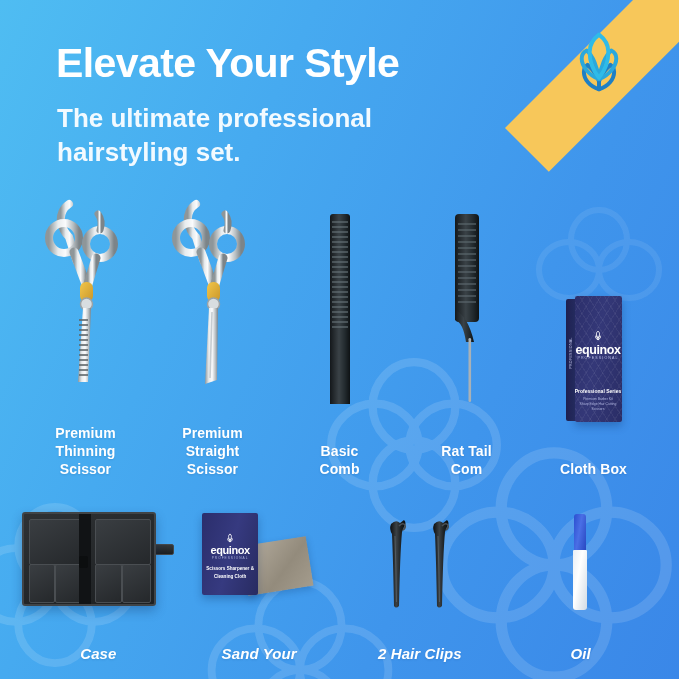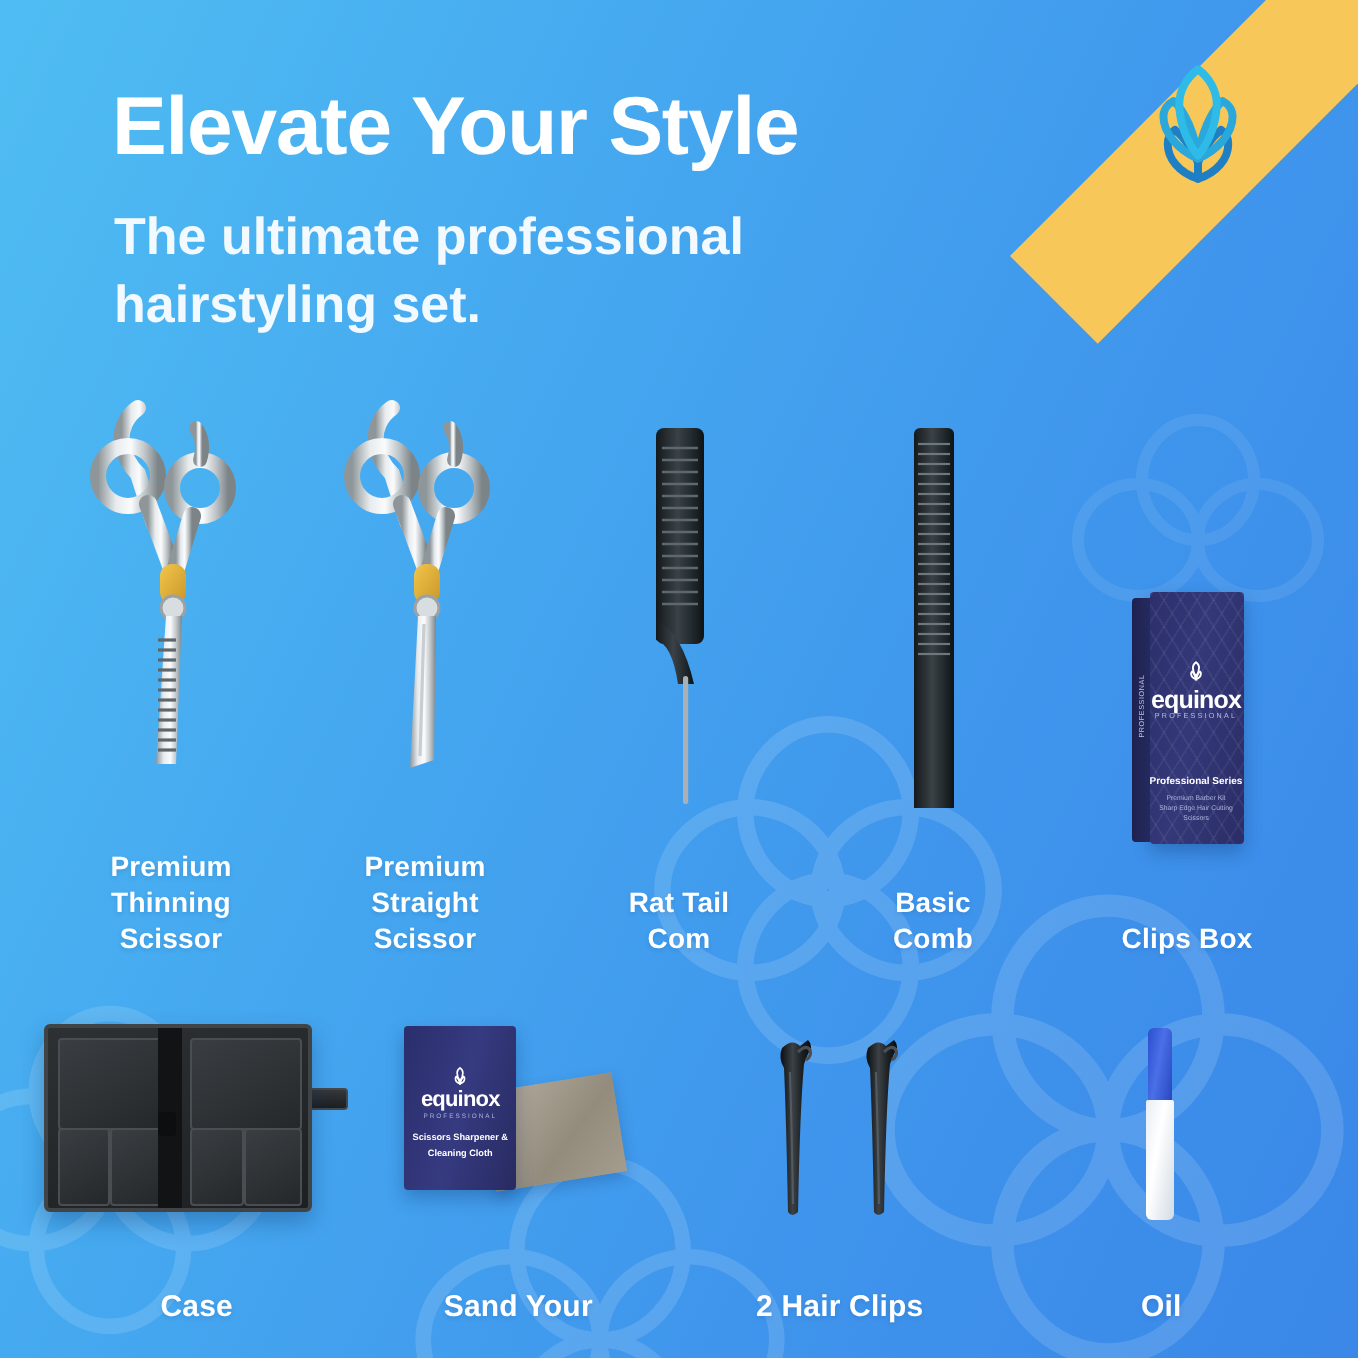--- a/index.html
+++ b/index.html
@@ -87,21 +87,21 @@
   .row-bottom .art { height: 118px; }
 
   .caption {
     margin-top: 13px;
     font-size: 14px; font-weight: 700;
     color: #ffffff; text-align: center;
     line-height: 1.28;
     letter-spacing: .1px;
     text-shadow: 0 1px 2px rgba(20,70,130,.18);
   }
-  .row-bottom .caption { margin-top: 10px; font-size: 15px; }
+  .row-bottom .caption { margin-top: 10px; font-size: 15px; font-style: italic; }
 
   
   .giftbox { position: relative; width: 56px; height: 128px; }
   .gb-front {
     position: absolute; left: 9px; top: 0;
     width: 47px; height: 126px;
     background: linear-gradient(100deg,#2C2F6B 0%, #343878 45%, #2A2D66 100%);
     border-radius: 2px;
     overflow: hidden;
     box-shadow: 0 4px 9px rgba(10,40,90,.3);
@@ -360,48 +360,20 @@
           <path d="M58 66 L50 92" stroke="url(#steel)" stroke-width="9" fill="none" stroke-linecap="round"></path>
           <rect x="42" y="90" width="13" height="20" rx="6" fill="url(#gold)"></rect>
           <circle cx="48.5" cy="112" r="6" fill="#D8DDE0" stroke="#9AA2A6" stroke-width="1.5"></circle>
           <path d="M44 116 L40 192 L52 188 L53 116 Z" fill="url(#steel)"></path>
           <path d="M47 120 L45 186" stroke="#C7CDD1" stroke-width="1.6" fill="none"></path>
         </svg>
       </div>
       <div class="caption" style="white-space:pre-line">Premium
 Straight
 Scissor</div>
-    </div>
-
-    <div class="cell">
-      <div class="art">
-        <svg width="46" height="196" viewBox="0 0 46 196">
-          <rect x="11" y="4" width="24" height="108" rx="4" fill="url(#combg)"></rect>
-          <g stroke="#5D696F" stroke-width="1.2">
-            <line x1="14" y1="14" x2="32" y2="14"></line>
-              <line x1="14" y1="20" x2="32" y2="20"></line>
-            <line x1="14" y1="26" x2="32" y2="26"></line>
-              <line x1="14" y1="32" x2="32" y2="32"></line>
-            <line x1="14" y1="38" x2="32" y2="38"></line>
-              <line x1="14" y1="44" x2="32" y2="44"></line>
-            <line x1="14" y1="50" x2="32" y2="50"></line>
-              <line x1="14" y1="56" x2="32" y2="56"></line>
-            <line x1="14" y1="62" x2="32" y2="62"></line>
-              <line x1="14" y1="68" x2="32" y2="68"></line>
-            <line x1="14" y1="74" x2="32" y2="74"></line>
-              <line x1="14" y1="80" x2="32" y2="80"></line>
-            <line x1="14" y1="86" x2="32" y2="86"></line>
-              <line x1="14" y1="92" x2="32" y2="92"></line>
-          </g>
-          <path d="M11 100 Q24 106 30 132 L22 132 Q19 112 11 110 Z" fill="url(#combg)"></path>
-          <rect x="24.5" y="128" width="2.6" height="64" rx="1.3" fill="#A9B1B6"></rect>
-        </svg>
-      </div>
-      <div class="caption" style="white-space:pre-line">Rat Tail
-Com</div>
     </div>
 
     <div class="cell">
       <div class="art">
         <svg width="46" height="196" viewBox="0 0 46 196">
           <defs>
             <linearGradient id="combg" x1="0" y1="0" x2="1" y2="0">
               <stop offset="0" stop-color="#14181B"></stop>
                 <stop offset=".45" stop-color="#3A4247"></stop>
               <stop offset=".75" stop-color="#222A2E"></stop>
@@ -435,40 +407,68 @@
           </g>
           <path d="M13 120 L33 130 L33 194 L13 194 Z" fill="url(#combg)"></path>
         </svg>
       </div>
       <div class="caption" style="white-space:pre-line">Basic
 Comb</div>
     </div>
 
     <div class="cell">
       <div class="art">
+        <svg width="46" height="196" viewBox="0 0 46 196">
+          <rect x="11" y="4" width="24" height="108" rx="4" fill="url(#combg)"></rect>
+          <g stroke="#5D696F" stroke-width="1.2">
+            <line x1="14" y1="14" x2="32" y2="14"></line>
+              <line x1="14" y1="20" x2="32" y2="20"></line>
+            <line x1="14" y1="26" x2="32" y2="26"></line>
+              <line x1="14" y1="32" x2="32" y2="32"></line>
+            <line x1="14" y1="38" x2="32" y2="38"></line>
+              <line x1="14" y1="44" x2="32" y2="44"></line>
+            <line x1="14" y1="50" x2="32" y2="50"></line>
+              <line x1="14" y1="56" x2="32" y2="56"></line>
+            <line x1="14" y1="62" x2="32" y2="62"></line>
+              <line x1="14" y1="68" x2="32" y2="68"></line>
+            <line x1="14" y1="74" x2="32" y2="74"></line>
+              <line x1="14" y1="80" x2="32" y2="80"></line>
+            <line x1="14" y1="86" x2="32" y2="86"></line>
+              <line x1="14" y1="92" x2="32" y2="92"></line>
+          </g>
+          <path d="M11 100 Q24 106 30 132 L22 132 Q19 112 11 110 Z" fill="url(#combg)"></path>
+          <rect x="24.5" y="128" width="2.6" height="64" rx="1.3" fill="#A9B1B6"></rect>
+        </svg>
+      </div>
+      <div class="caption" style="white-space:pre-line">Rat Tail
+Com</div>
+    </div>
+
+    <div class="cell">
+      <div class="art">
         <div class="giftbox">
           <div class="gb-side">
             <div class="gb-side-txt">PROFESSIONAL</div>
           </div>
           <div class="gb-front">
             <div class="gb-pattern"></div>
             <svg class="gb-lotus" viewBox="0 0 100 100" fill="none" stroke="#FFFFFF" stroke-width="7">
               <path d="M50 82c-12-4-19-13-19-22 0-3 1-6 4-8 6 5 12 18 15 30z"></path>
               <path d="M50 82c12-4 19-13 19-22 0-3-1-6-4-8-6 5-12 18-15 30z"></path>
               <path d="M50 70c-8-10-12-23-12-33 0-8 5-16 12-21 7 5 12 13 12 21 0 10-4 23-12 33z"></path>
             </svg>
             <div class="gb-name">equinox</div>
             <div class="gb-sub">PROFESSIONAL</div>
             <div class="gb-series">Professional Series</div>
             <div class="gb-series2" style="white-space:pre-line">Premium Barber Kit
 Sharp Edge Hair Cutting Scissors</div>
           </div>
         </div>
       </div>
-      <div class="caption" style="white-space:pre-line">Clips Box</div>
+      <div class="caption" style="white-space:pre-line">Cloth Box</div>
     </div>
   </div>
 
   <div class="row row-bottom">
 
     <div class="cell">
       <div class="art">
         <div class="case-wrap">
           <div class="case-strap"></div>
           <div class="case-body">

